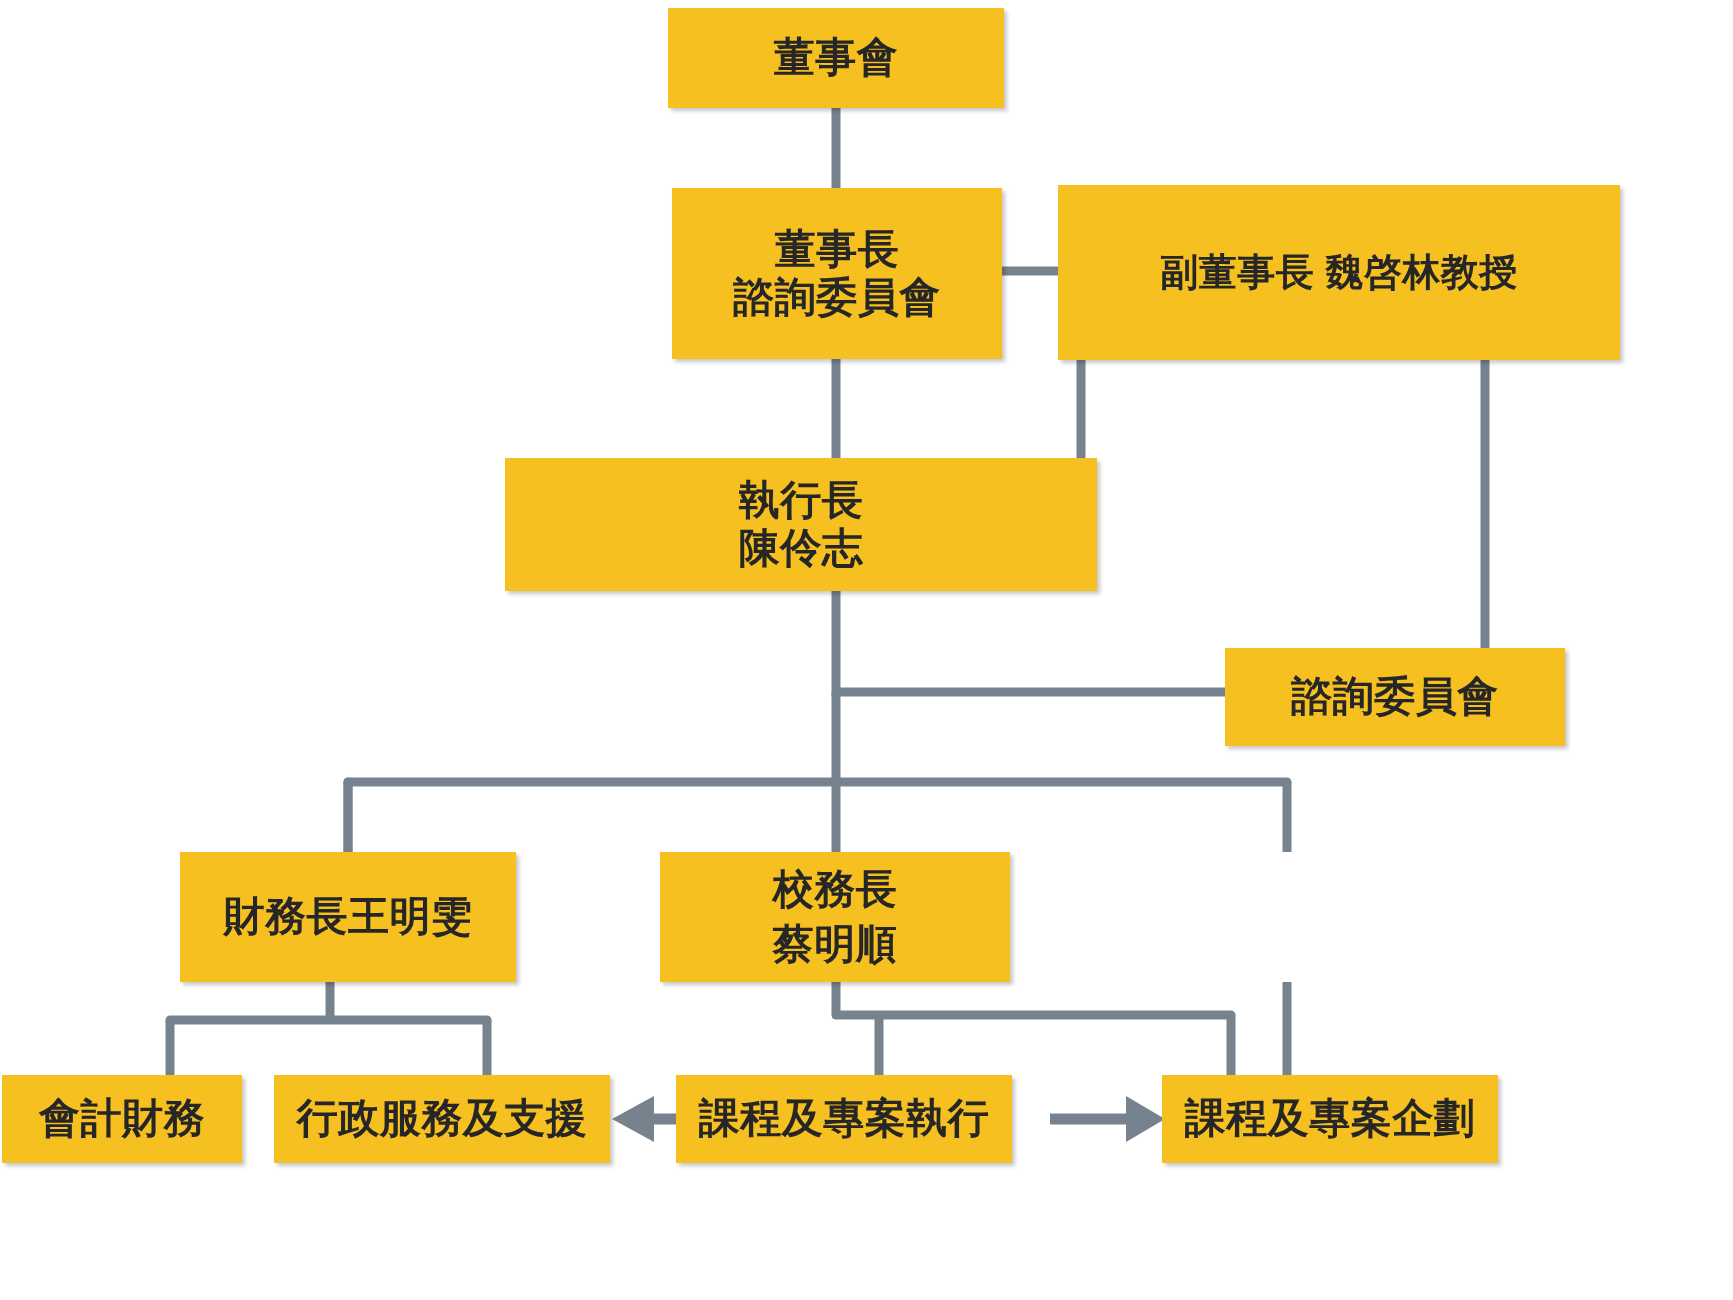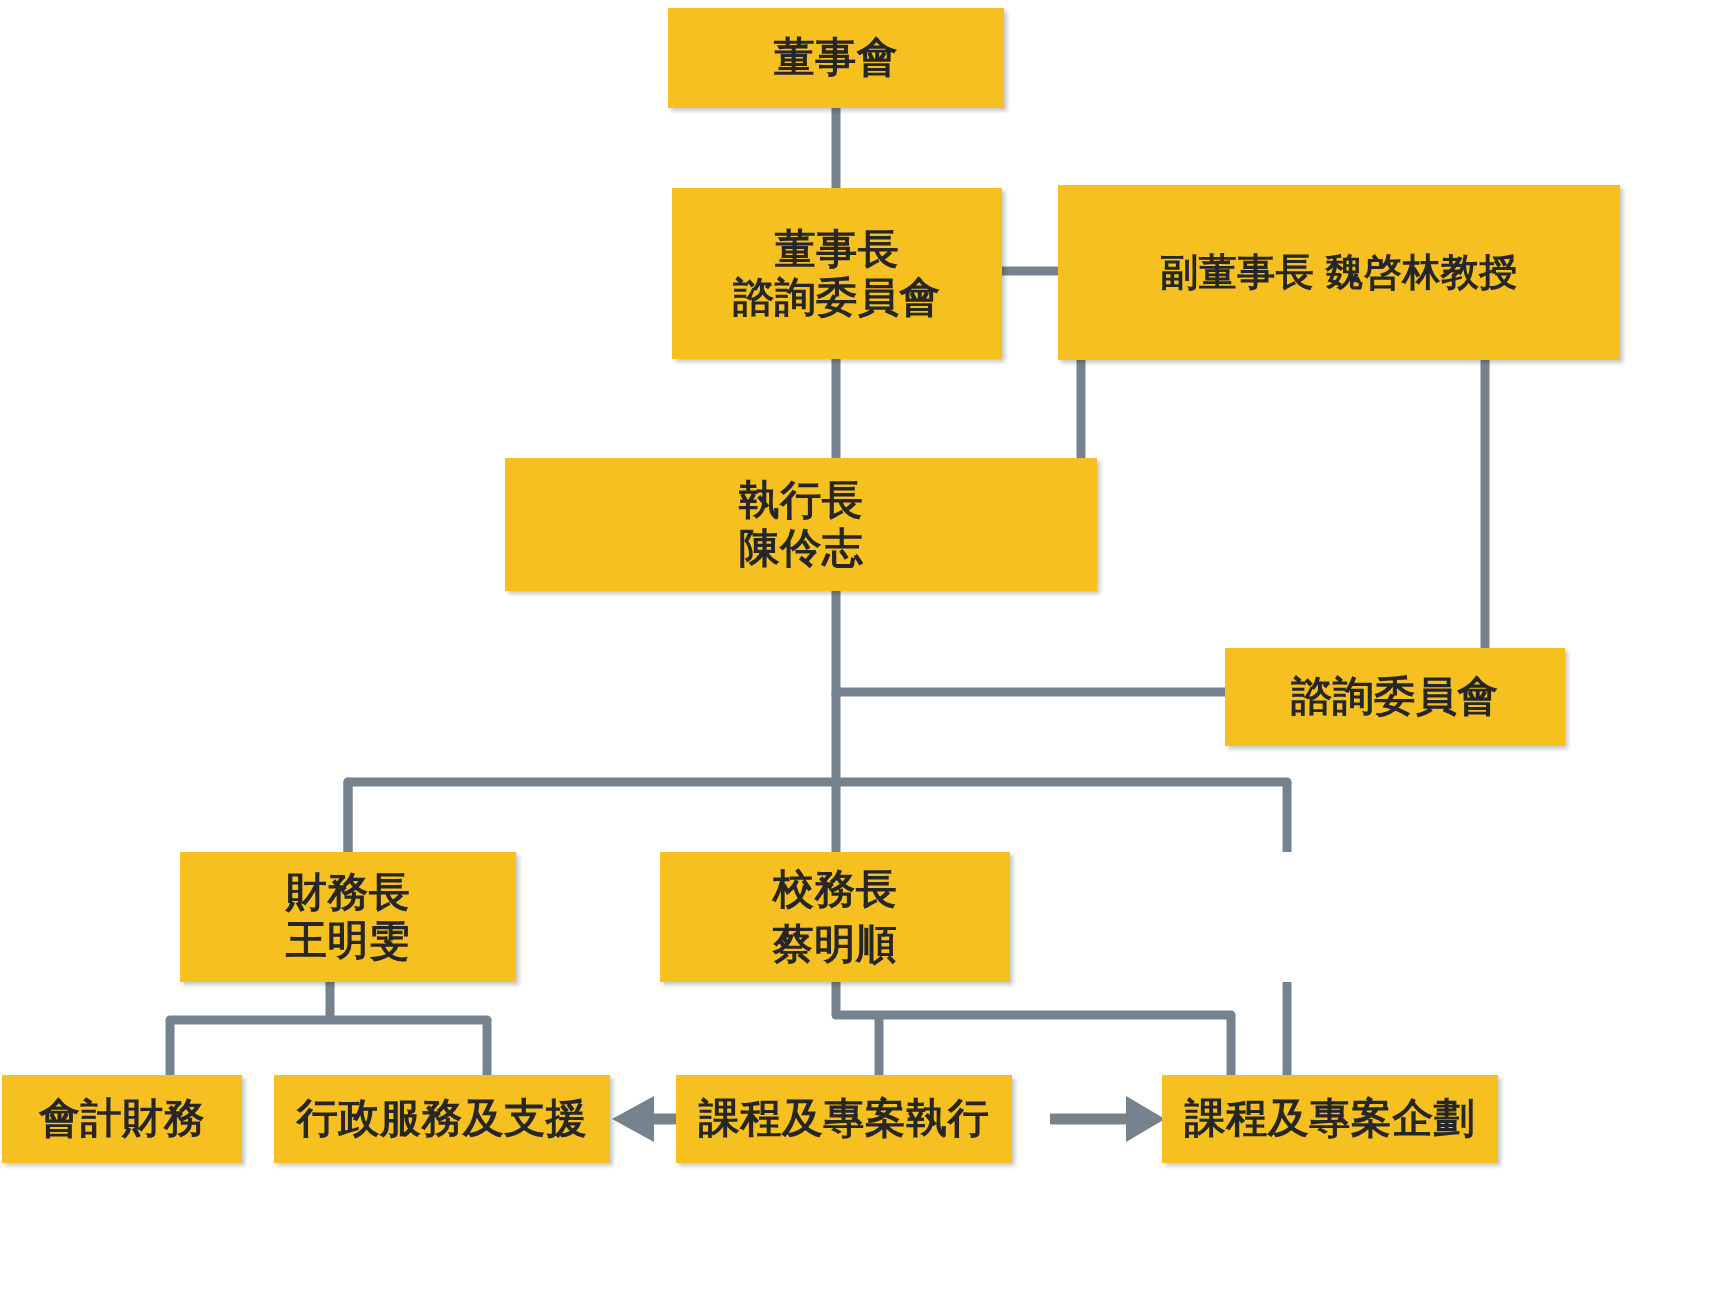--- a/index.html
+++ b/index.html
@@ -107,21 +107,21 @@
 
   <div class="node fs-lg" style="left:505px; top:458px; width:592px; height:133px; flex-direction:column;">
     <span class="line">執行長</span>
     <span class="line">陳伶志</span>
   </div>
 
   <div class="node fs-lg" style="left:1225px; top:648px; width:340px; height:98px;">
     <span class="line">諮詢委員會</span>
   </div>
 
-  <div class="node fs-lg" style="left:180px; top:852px; width:336px; height:130px; flex-direction:column;">
+  <div class="node fs-lg" style="left:180px; top:852px; width:336px; height:130px; flex-direction:row;">
     <span class="line">財務長</span>
     <span class="line">王明雯</span>
   </div>
 
   <div class="node fs-lg" style="left:660px; top:852px; width:350px; height:130px; flex-direction:column;gap:7px;">
     <span class="line">校務長</span>
     <span class="line">蔡明順</span>
   </div>
 
 

